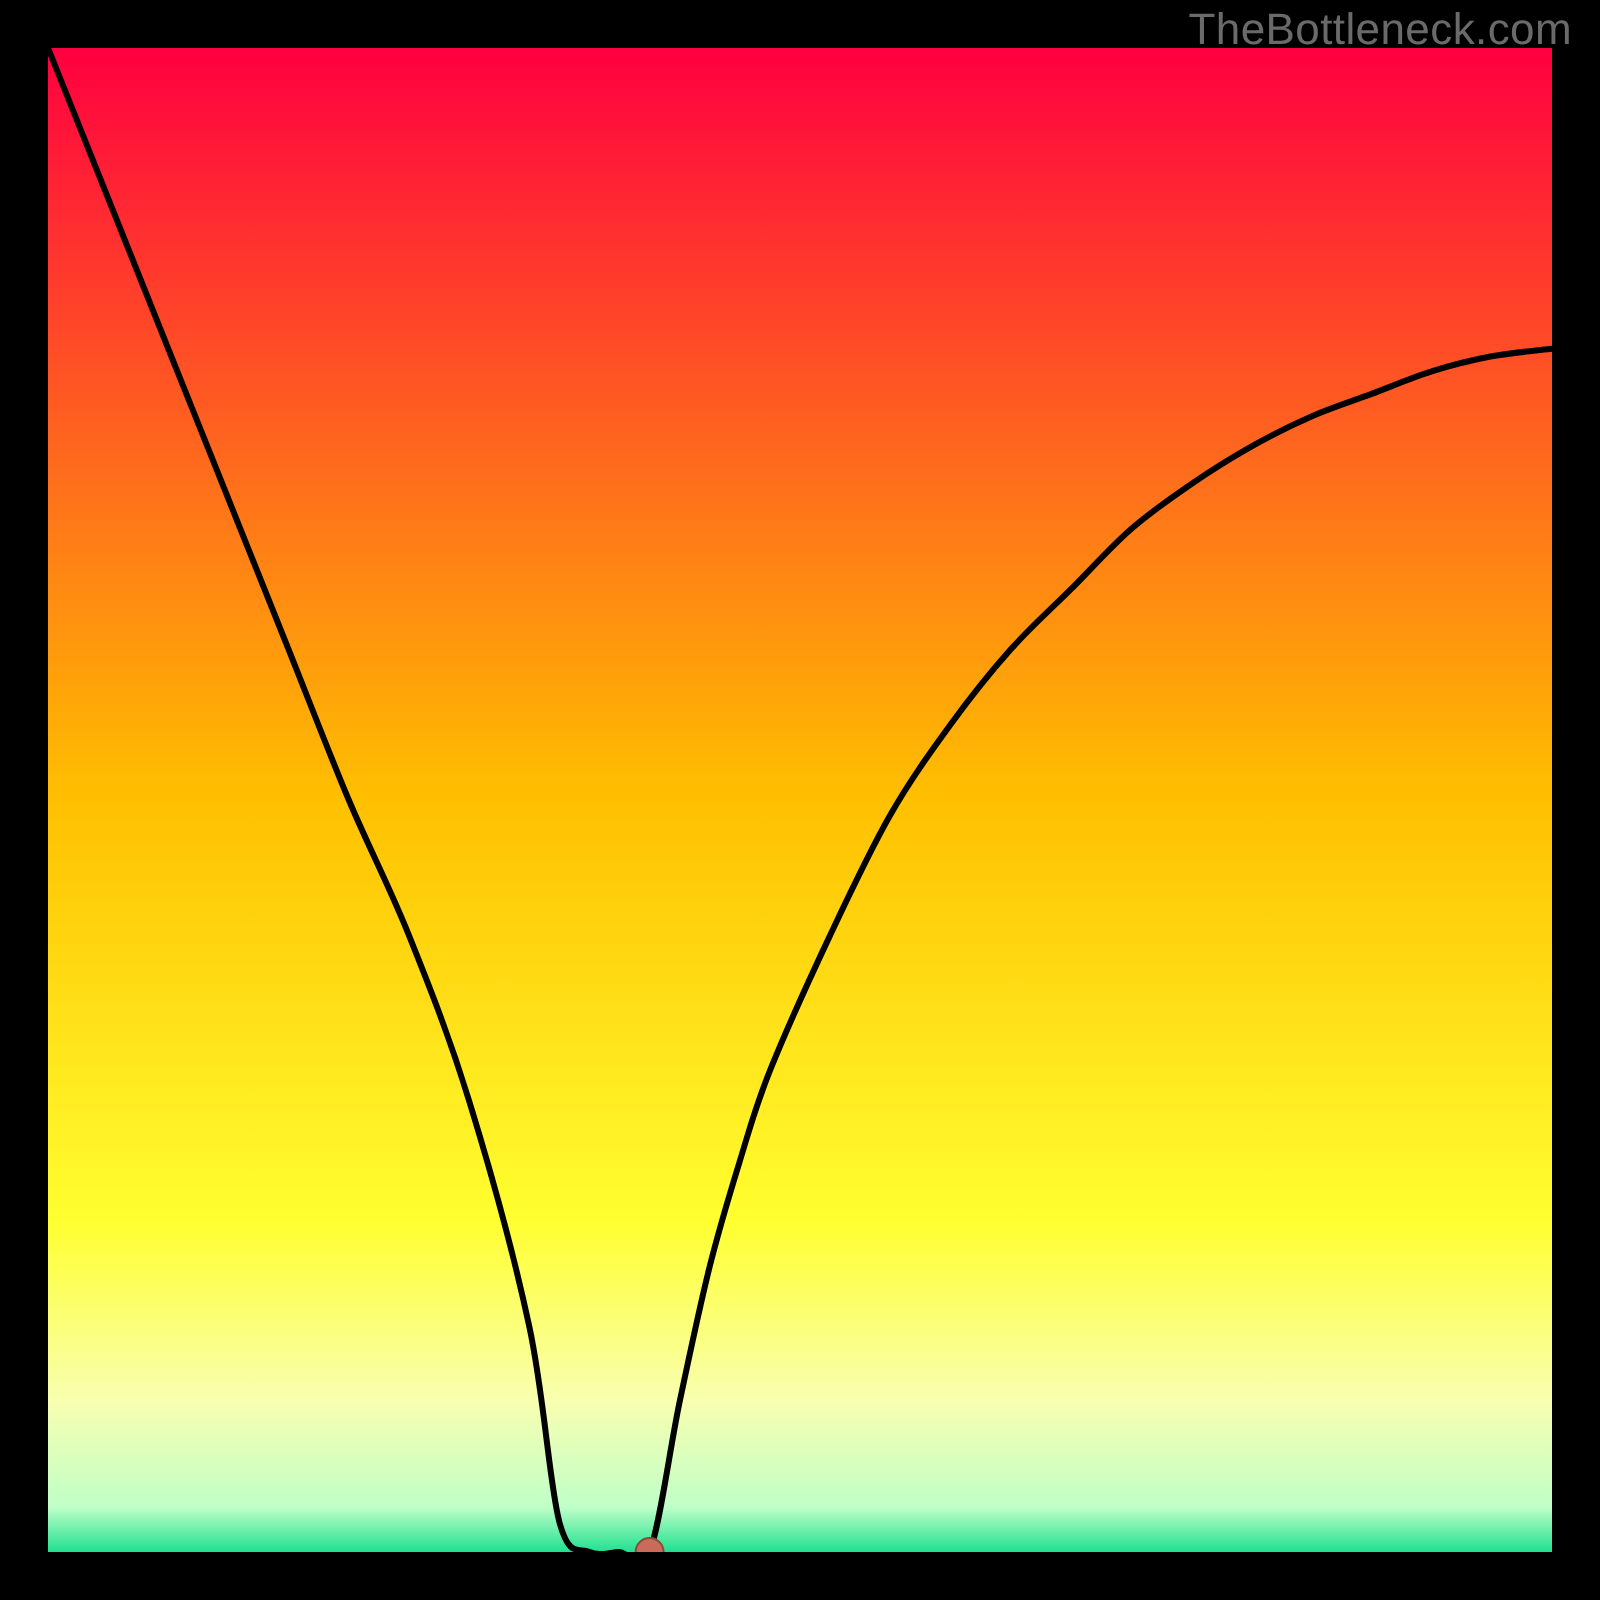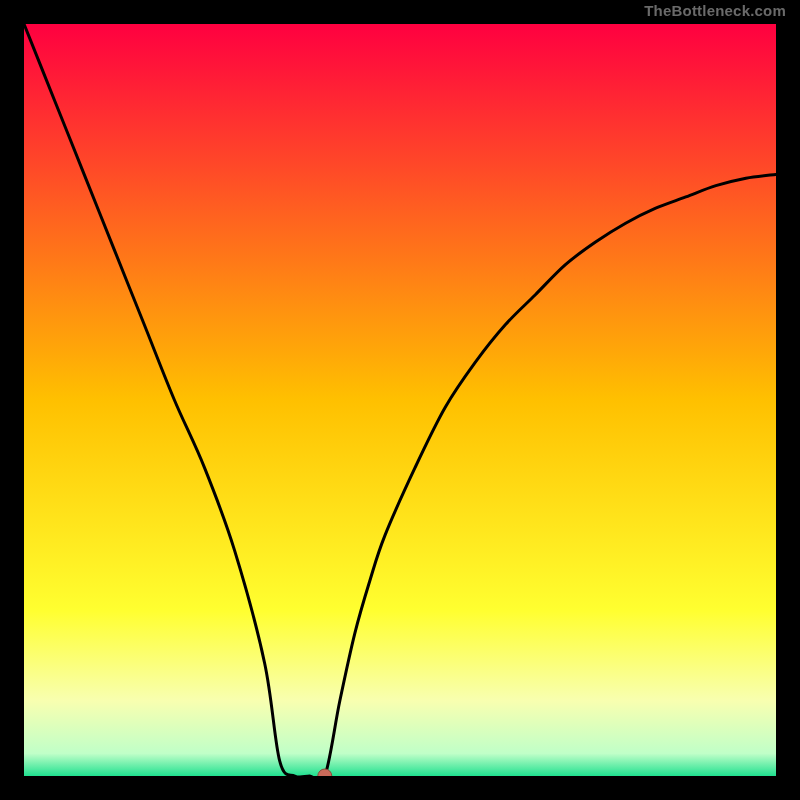--- a/index.html
+++ b/index.html
@@ -14,22 +14,22 @@
     position: relative;
     width: 800px;
     height: 800px;
     background: #000;
   }
   .watermark {
     position: absolute;
     top: 2px;
     right: 14px;
     font-family: Arial, Helvetica, sans-serif;
-    font-size: 15px;
-    font-weight: 700;
+    font-size: 22px;
+    font-weight: 400;
     color: #6a6a6a;
     letter-spacing: 0.2px;
   }
   svg.plot {
     position: absolute;
     left: 24px;
     top: 24px;
     width: 752px;
     height: 752px;
     display: block;

